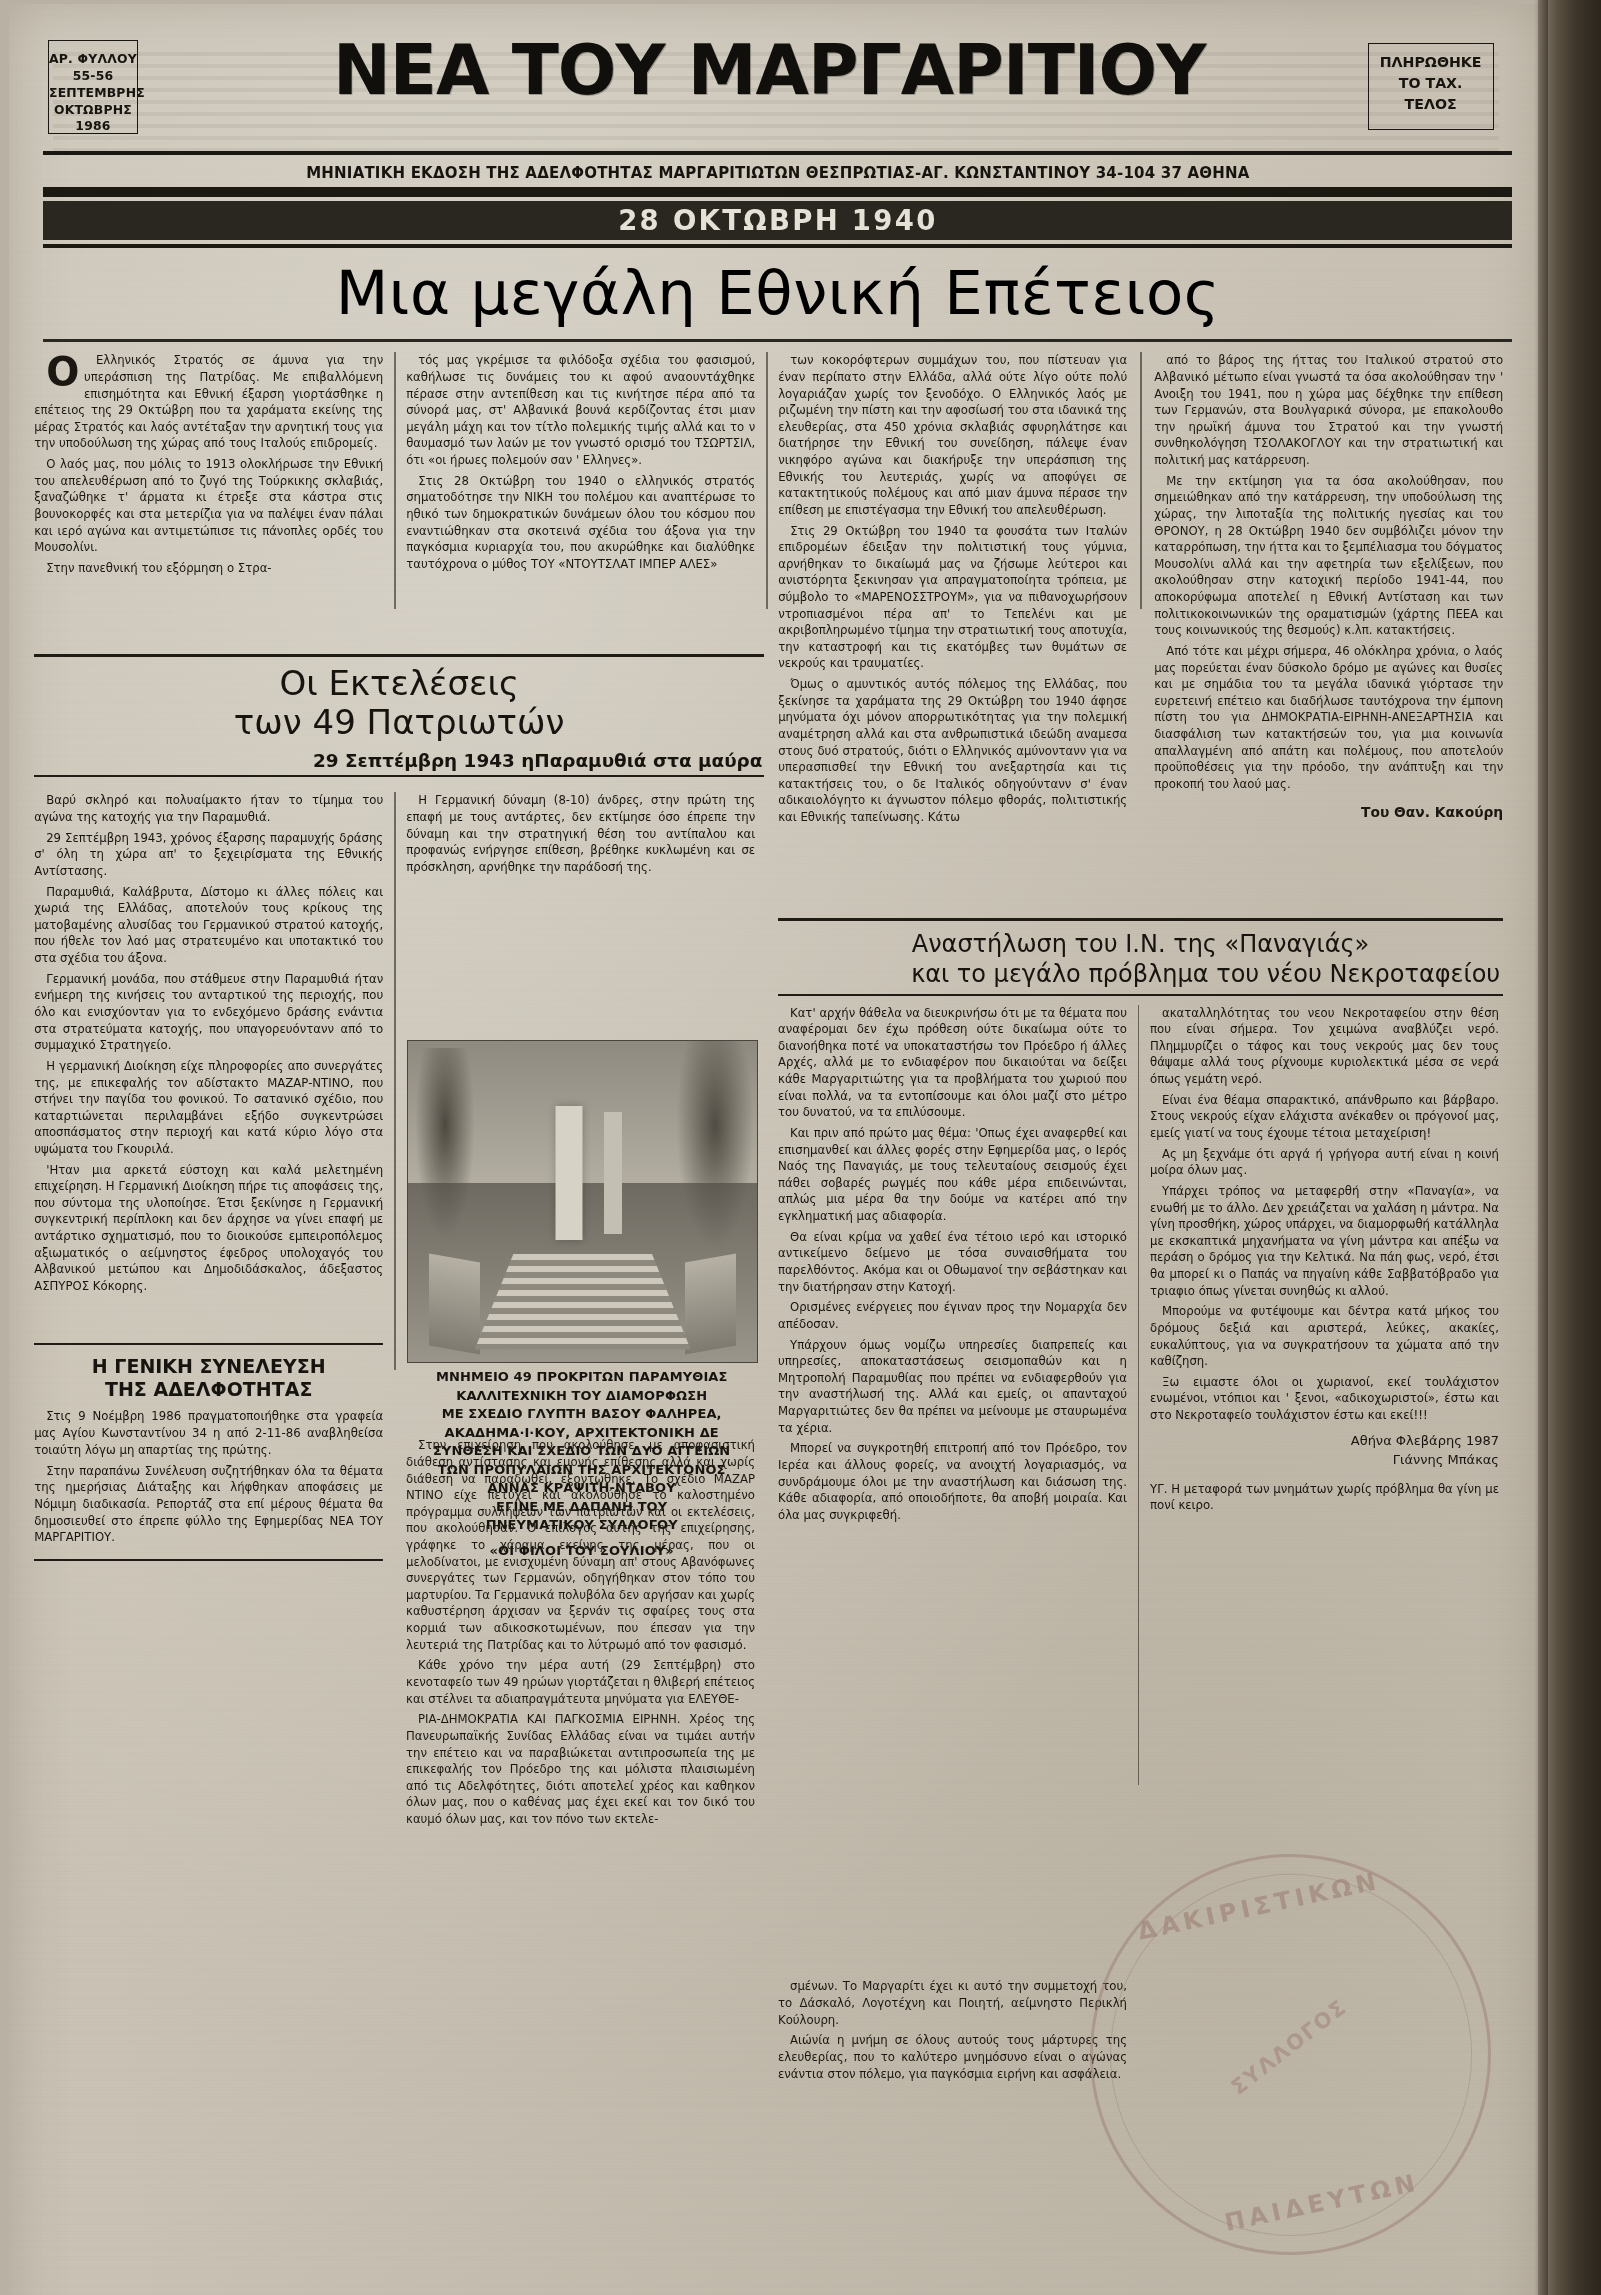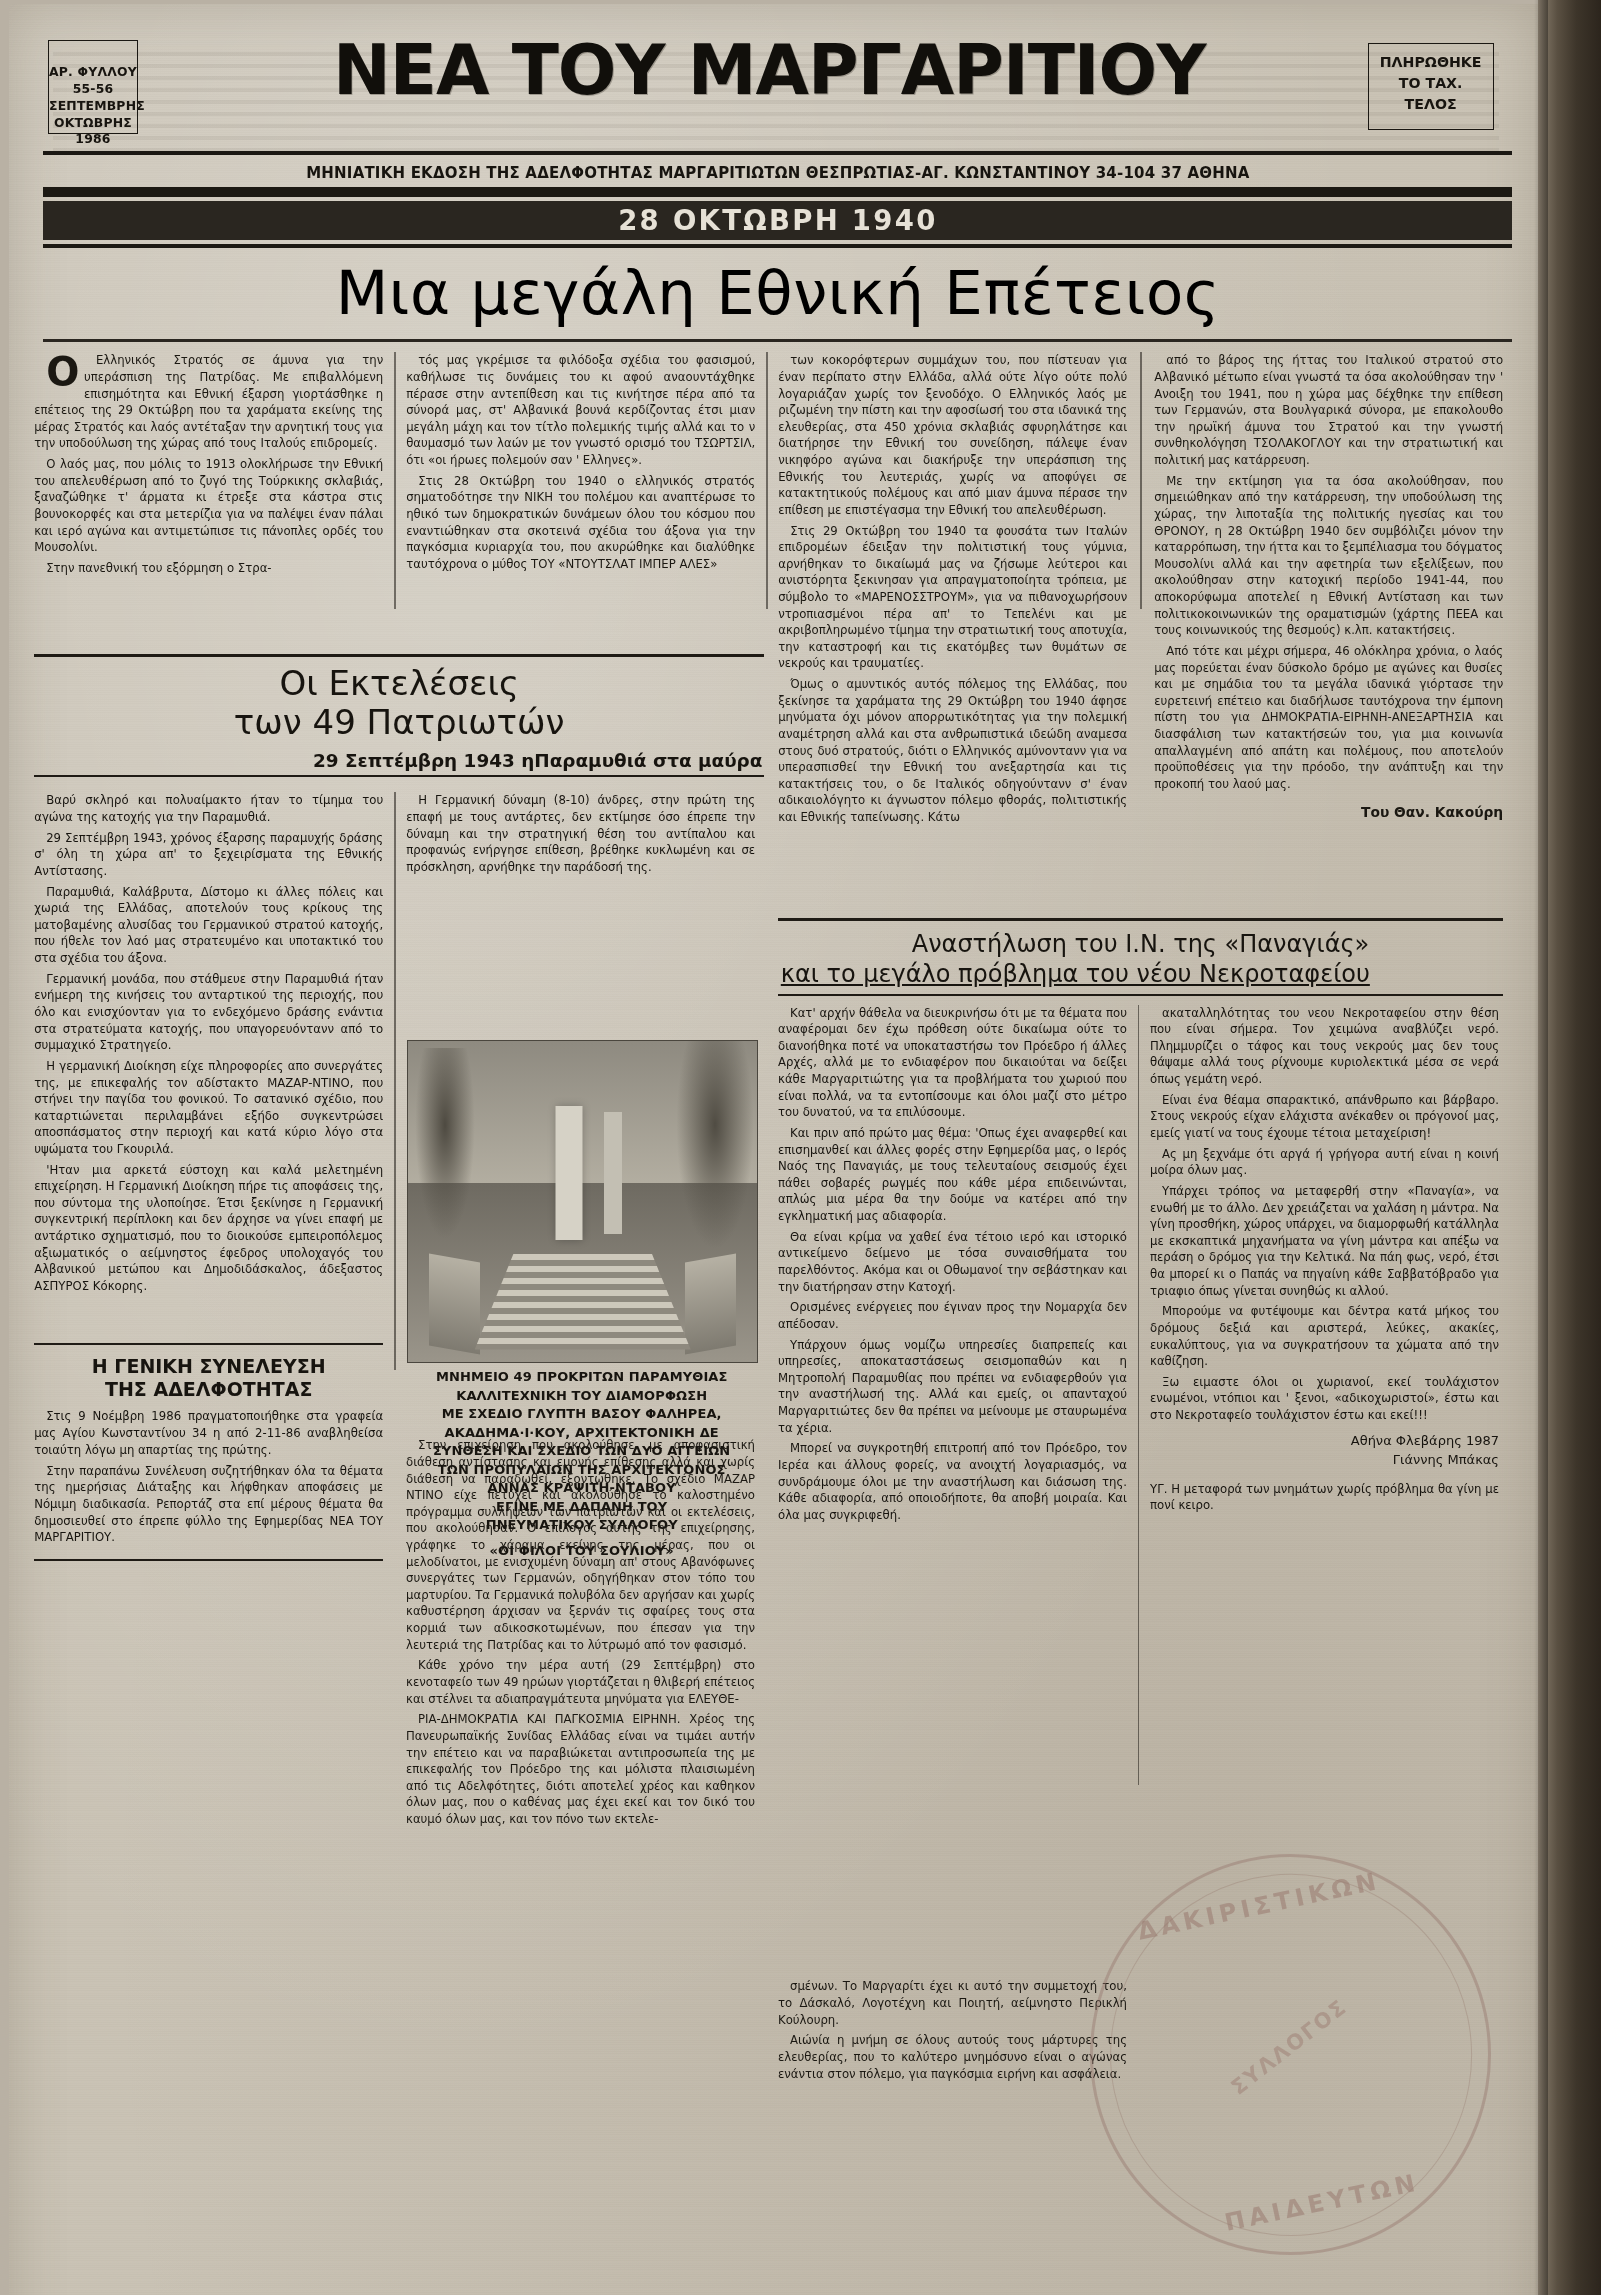--- a/index.html
+++ b/index.html
@@ -61,21 +61,21 @@
   .issue-box {
     position: absolute;
     left: 13.8px; top: 22px;
     width: 90px; height: 94px;
     border: 1.8px solid #1a1712;
     text-align: center;
     font-weight: bold;
     font-size: 12.4px;
     line-height: 1.35;
     letter-spacing: 0.2px;
-    padding-top: 23px;
+    padding-top: 10px;
     box-sizing: border-box;
   }
   .paid-box {
     position: absolute;
     right: 9.2px; top: 25px;
     width: 126px; height: 87px;
     border: 1.8px solid #1a1712;
     text-align: center;
     font-weight: bold;
     font-size: 14.2px;
@@ -343,21 +343,21 @@
     width: 725px;
   }
   .anast-rule-top { width: 725px; height: 2.3px; background:#1f1b15; }
   .anast-title {
     font-size: 24px;
     line-height: 1.25;
     padding: 8.3px 2.8px 5.5px 2.8px;
     font-weight: 500;
   }
   .anast-title .l1 { display:block; text-align:center; }
-  .anast-title .l2 { display:block; text-align:left;text-decoration:underline; }
+  .anast-title .l2 { display:block; text-align:right; }
   .anast-rule-bot { width: 725px; height: 1.8px; background:#1f1b15; }
   .anast-cols { position: relative; margin-top: 8.3px; }
   .anast-col {
     position: absolute; top: 0; width: 349px;
     font-size: 11.7px; line-height: 1.42; text-align: justify;
   }
   .anast-col p { margin: 0 0 4.1px 0; text-indent: 12px; }
   .anast-c1 { left: 0; }
   .anast-c2 { left: 372px; }
 

